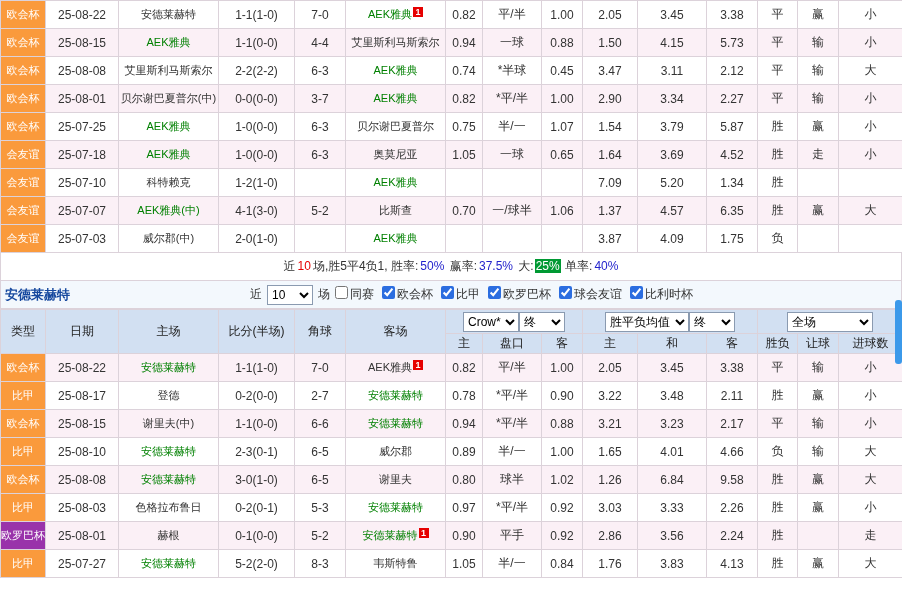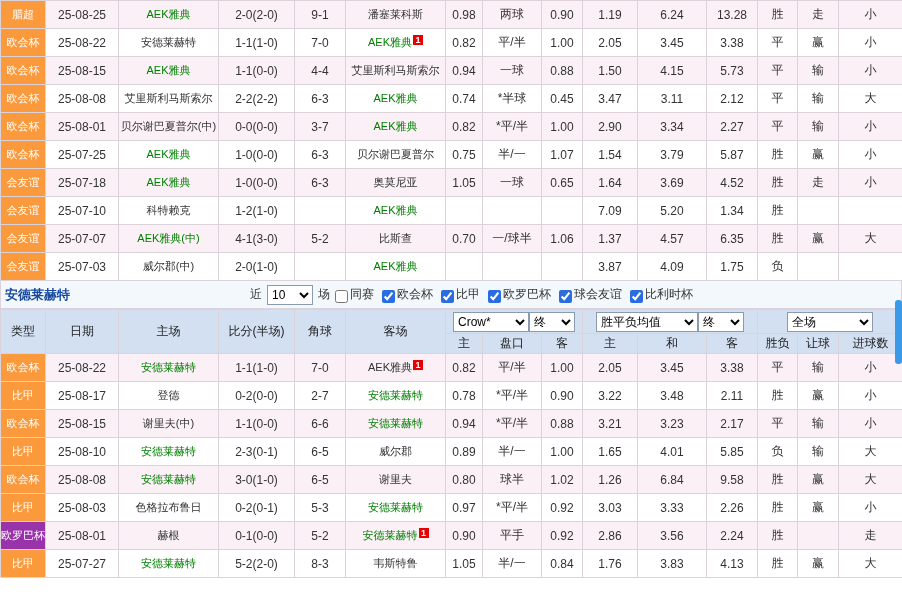--- a/index.html
+++ b/index.html
@@ -21,27 +21,27 @@
   .badge{display:inline-block;background:#e60000;color:#fff;font-size:9px;font-weight:bold;
          width:10px;height:10px;line-height:10px;text-align:center;margin-left:1px;vertical-align:3px}
   .summary-row{height:28px;display:flex;align-items:center;justify-content:center;
                border:1px solid #dcd2da;border-top:none;box-sizing:border-box;background:#fff}
   .summary-row span{padding:0 1px}
   .seg-green{background:#009933;color:#fff;padding:1px 4px}
   .section-row{height:28px;display:flex;align-items:center;border:1px solid #dcd2da;border-top:none;
                box-sizing:border-box;background:#f3f8fd;gap:5px}
   .section-title{font-weight:bold;color:#16489e;font-size:13px;margin-left:4px;width:240px;flex:none}
   #filters{display:inline-flex;align-items:center}
-  .filter{display:inline-flex;align-items:flex-end;margin-right:8px;gap:2px;cursor:pointer}
+  .filter{display:inline-flex;align-items:flex-start;margin-right:8px;gap:2px;cursor:pointer}
   input[type=checkbox]{width:13px;height:13px;margin:0;accent-color:#2b6de0}
   select{height:20px;font-size:12px;font-family:inherit;border:1px solid #8a9ab0;background:#fff}
   .mini-select{width:46px}
-  .sel-book{width:76px}
+  .sel-book{width:56px}
   .sel-final{width:46px}
-  .sel-avg{width:102px}
+  .sel-avg{width:84px}
   .sel-scope{width:86px}
   .hdr td{background:#d2e0f2;color:#222;height:23px}
   tr.sub td{height:19px}
   .scroll-thumb{position:absolute;top:300px;right:0;width:7px;height:64px;background:#3b99ea;border-radius:3px}
 </style>
 </head>
 <body>
 
 <div class="screen">
 
@@ -57,37 +57,20 @@
         <col style="width:59px">
       <col style="width:41px">
         <col style="width:55px">
         <col style="width:69px">
         <col style="width:51px">
       <col style="width:40px">
         <col style="width:41px">
         <col style="width:64px">
     </colgroup>
     <tbody id="t1-body">
-        <tr class="alt">
-          <td class="lg lg-orange">腊超</td>
-          <td>25-08-25</td>
-          <td><span class="team focus">AEK雅典</span></td>
-          <td class="score">2-0(2-0)</td>
-          <td>9-1</td>
-          <td><span class="team">潘塞莱科斯</span></td>
-          <td>0.98</td>
-          <td>两球</td>
-          <td>0.90</td>
-          <td>1.19</td>
-          <td>6.24</td>
-          <td>13.28</td>
-          <td class="c-red">胜</td>
-          <td class="c-blue">走</td>
-          <td class="c-green">小</td>
-        </tr>
         <tr>
           <td class="lg lg-orange">欧会杯</td>
           <td>25-08-22</td>
           <td><span class="team">安德莱赫特</span></td>
           <td class="score">1-1(1-0)</td>
           <td>7-0</td>
           <td><span class="team focus">AEK雅典</span><span class="badge">1</span></td>
           <td>0.82</td>
           <td>平/半</td>
           <td>1.00</td>
@@ -230,20 +213,23 @@
           <td>3.87</td>
           <td>4.09</td>
           <td>1.75</td>
           <td class="c-green">负</td>
           <td></td>
           <td></td>
         </tr>
       </tbody>
   </table>
 
+  <div class="summary-row">
+    <span id="summary-line"><span>近</span><span class="c-red">10</span><span>场,胜5平4负1, 胜率:</span><span class="c-blue">50%</span><span> 赢率:</span><span class="c-blue">37.5%</span><span> 大:</span><span class="seg-green">25%</span><span> 单率:</span><span class="c-blue">40%</span></span>
+  </div>
 
   <div class="section-row">
     <span class="section-title">安德莱赫特</span>
     <span>近</span>
     <select class="mini-select">
       <option>10</option>
     </select>
     <span>场</span>
     <span id="filters">
         <label class="filter">
@@ -378,21 +364,21 @@
           <td>25-08-10</td>
           <td><span class="team focus">安德莱赫特</span></td>
           <td class="score">2-3(0-1)</td>
           <td>6-5</td>
           <td><span class="team">威尔郡</span></td>
           <td>0.89</td>
           <td>半/一</td>
           <td>1.00</td>
           <td>1.65</td>
           <td>4.01</td>
-          <td>5.85</td>
+          <td>4.66</td>
           <td class="c-green">负</td>
           <td class="c-green">输</td>
           <td class="c-red">大</td>
         </tr>
         <tr class="alt">
           <td class="lg lg-orange">欧会杯</td>
           <td>25-08-08</td>
           <td><span class="team focus">安德莱赫特</span></td>
           <td class="score">3-0(1-0)</td>
           <td>6-5</td>

